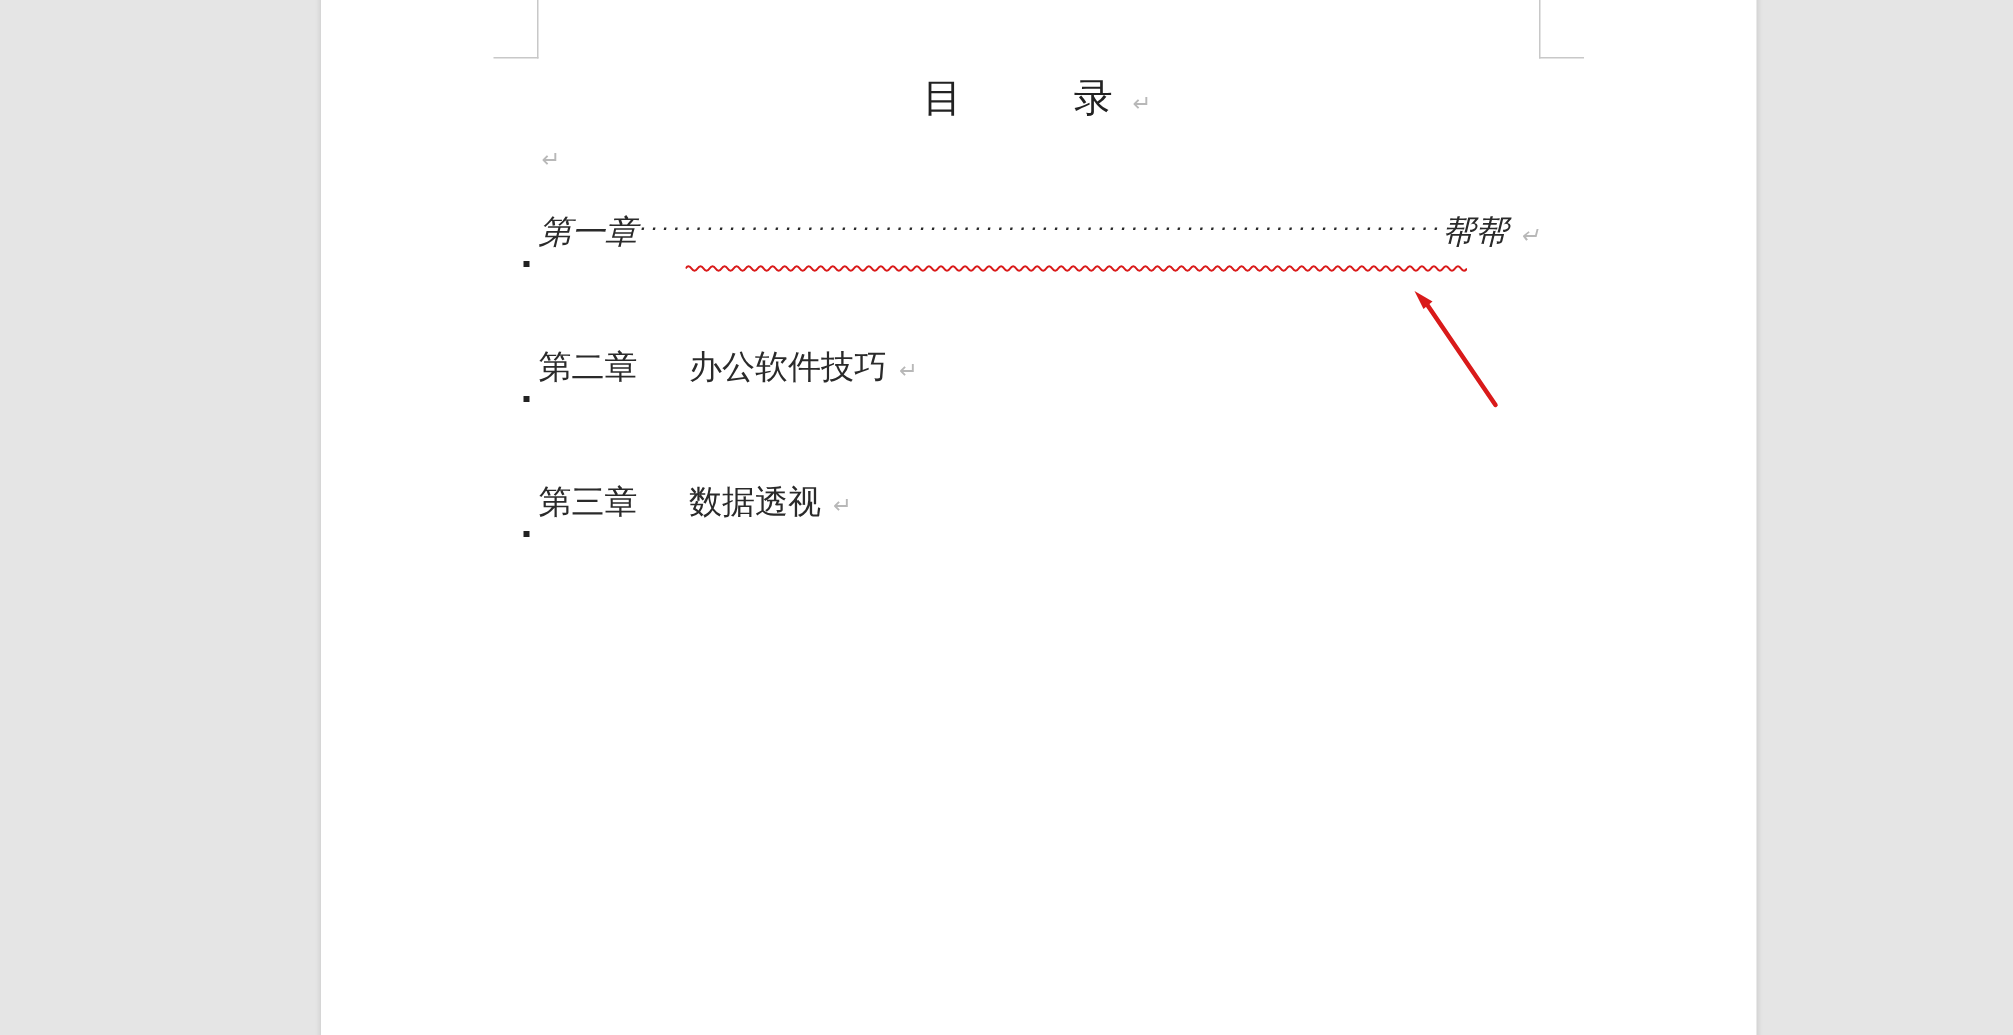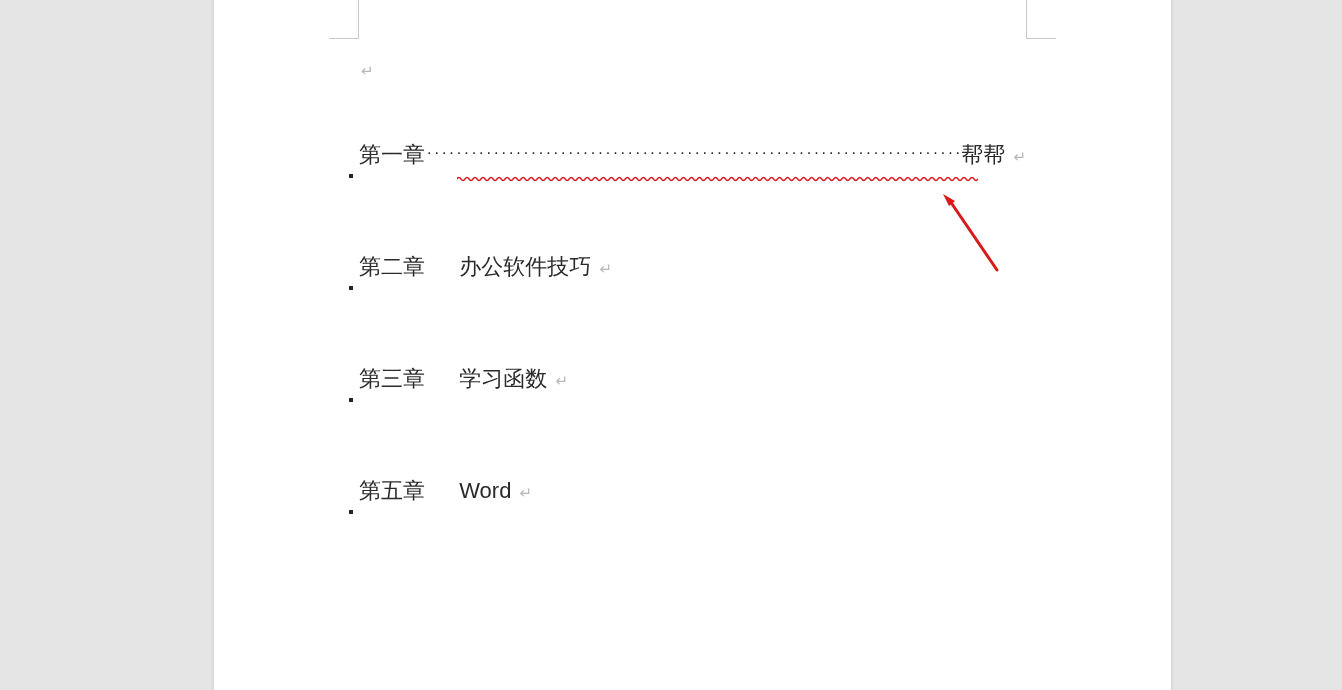--- a/index.html
+++ b/index.html
@@ -61,21 +61,21 @@
   .empty-para {
     font-size: 14px;
     color: #b8b8b8;
     margin-top: 14px;
     margin-left: 0px;
   }
   .toc-line {
     position: relative;
     font-size: 22px;
     color: #2a2a2a;
-    margin-top: 82px;
+    margin-top: 60px;
     padding-left: 0;
   }
   .toc-line:first-of-type {
     margin-top: 52px;
   }
   .bullet {
     position: absolute;
     left: -10px;
     bottom: -8px;
     width: 4px;
@@ -133,26 +133,32 @@
 </style>
 </head>
 <body>
 
 <div class="page">
   <div class="margin-corner-left"></div>
   <div class="margin-corner-right"></div>
 
   <div class="content">
 
+    <div class="title-row">
+      <span>目</span>
+      <span class="gap"></span>
+      <span>录</span>
+      <span class="return-mark">↵</span>
+    </div>
 
     <div class="empty-para">
       <span class="return-mark">↵</span>
     </div>
 
-    <div class="toc-line" style="margin-top:60px;">
+    <div class="toc-line" style="margin-top:25px;font-style:italic;">
       <span class="bullet"></span>
       <span class="chap-label">第一章</span>
       <span class="leader-wrap">
         <span class="dots">........................................................................................................................................................</span>
         <span class="squiggle">
           <svg viewBox="0 0 520 6" preserveAspectRatio="none">
             <path d="M0 3 Q2 0 4 3 T8 3 T12 3 T16 3 T20 3 T24 3 T28 3 T32 3 T36 3 T40 3 T44 3 T48 3 T52 3 T56 3 T60 3 T64 3 T68 3 T72 3 T76 3 T80 3 T84 3 T88 3 T92 3 T96 3 T100 3 T104 3 T108 3 T112 3 T116 3 T120 3 T124 3 T128 3 T132 3 T136 3 T140 3 T144 3 T148 3 T152 3 T156 3 T160 3 T164 3 T168 3 T172 3 T176 3 T180 3 T184 3 T188 3 T192 3 T196 3 T200 3 T204 3 T208 3 T212 3 T216 3 T220 3 T224 3 T228 3 T232 3 T236 3 T240 3 T244 3 T248 3 T252 3 T256 3 T260 3 T264 3 T268 3 T272 3 T276 3 T280 3 T284 3 T288 3 T292 3 T296 3 T300 3 T304 3 T308 3 T312 3 T316 3 T320 3 T324 3 T328 3 T332 3 T336 3 T340 3 T344 3 T348 3 T352 3 T356 3 T360 3 T364 3 T368 3 T372 3 T376 3 T380 3 T384 3 T388 3 T392 3 T396 3 T400 3 T404 3 T408 3 T412 3 T416 3 T420 3 T424 3 T428 3 T432 3 T436 3 T440 3 T444 3 T448 3 T452 3 T456 3 T460 3 T464 3 T468 3 T472 3 T476 3 T480 3 T484 3 T488 3 T492 3 T496 3 T500 3 T504 3 T508 3 T512 3 T516 3 T520 3" fill="none" stroke="#d91a1a" stroke-width="1.4"></path>
           </svg>
         </span>
       </span>
@@ -167,32 +173,25 @@
       <span class="chap-label">第二章</span>
       <span class="chap-spacer"></span>
       <span>办公软件技巧</span>
       <span class="return-mark">↵</span>
     </div>
 
     <div class="toc-line">
       <span class="bullet"></span>
       <span class="chap-label">第三章</span>
       <span class="chap-spacer"></span>
-      <span>学习函数</span>
-      <span class="return-mark">↵</span>
-    </div>
-
-
-    <div class="toc-line">
-      <span class="bullet"></span>
-      <span class="chap-label">第五章</span>
-      <span class="chap-spacer"></span>
-      <span>Word</span>
-      <span class="return-mark">↵</span>
-    </div>
+      <span>数据透视</span>
+      <span class="return-mark">↵</span>
+    </div>
+
+
 
 
   </div>
 
   <svg class="arrow" style="left:725px; top:200px; width:65px; height:85px;" viewBox="0 0 65 85">
     <defs>
       <linearGradient id="ag" x1="0" y1="0" x2="1" y2="1">
         <stop offset="0" stop-color="#d91a1a"></stop>
         <stop offset="1" stop-color="#d91a1a"></stop>
       </linearGradient>

